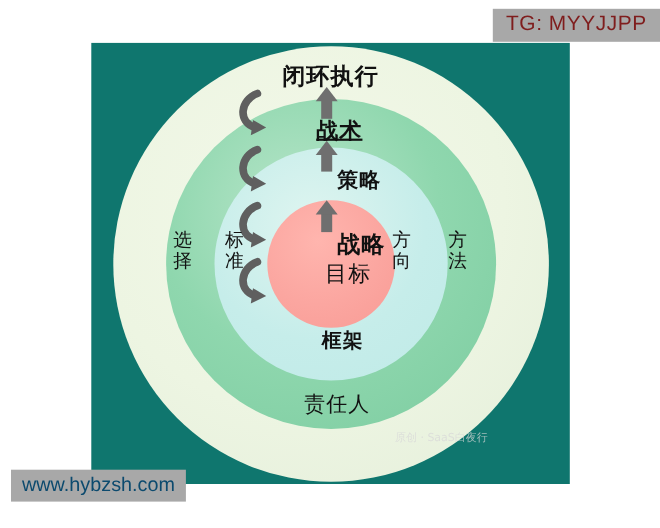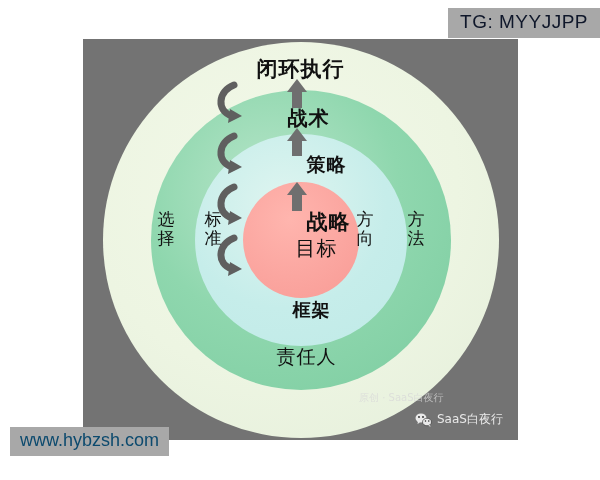--- a/index.html
+++ b/index.html
@@ -14,21 +14,21 @@
     overflow: hidden;
     font-family: "Liberation Sans", "DejaVu Sans", sans-serif;
   }
 
   
   #tg-watermark {
     position: absolute;
     top: 8px;
     right: 0px;
     background: #a8a8a8;
-    color: #0f172a;
+    color: #7f1d1d;
     font-size: 19px;
     letter-spacing: 0.5px;
     padding: 4px 12px 5px 12px;
     line-height: 1.1;
     white-space: nowrap;
     font-family: "Liberation Sans", "DejaVu Sans", sans-serif;
     text-align: center;
   }
 
   
@@ -44,21 +44,21 @@
     white-space: nowrap;
   }
 
   
   #diagram-panel {
     position: absolute;
     left: 83px;
     top: 39px;
     width: 435px;
     height: 401px;
-    background: #737373;
+    background: #0f766e;
     overflow: hidden;
   }
 
   
   .ring {
     position: absolute;
     border-radius: 50%;
     left: 50%;
     top: 50%;
     transform: translate(-50%, -50%);
@@ -96,20 +96,21 @@
     top: 19px;
     font-size: 21px;
     letter-spacing: 1px;
   }
   #label-tactics {
     left: 0; right: 0;
     top: 69px;
     font-size: 20px;
     letter-spacing: 1px;
     padding-left: 16px;
+    text-decoration: underline;
   }
   #label-plan {
     left: 16px; right: 0;
     top: 116px;
     font-size: 19px;
     letter-spacing: 1px;
     padding-left: 36px;
   }
   #label-strategy {
     left: 0; right: 0;
@@ -145,21 +146,21 @@
   #label-framework {
     left: 0; right: 0;
     top: 262px;
     font-size: 18px;
     letter-spacing: 1px;
     padding-left: 22px;
     font-weight: bold;
   }
   #label-owner {
     left: 0; right: 0;
-    top: 308px;
+    top: 320px;
     font-size: 19px;
     letter-spacing: 1px;
     padding-left: 12px;
   }
 
   
   #arrow-layer {
     position: absolute;
     left: 0; top: 0;
     width: 435px; height: 401px;
@@ -274,29 +275,16 @@
       <div>方</div>
       <div>法</div>
     </div>
 
   <div class="lbl" id="label-framework">框架</div>
 
   <div class="lbl" id="label-owner">责任人</div>
 
   <div id="origin-credit">原创 · SaaS白夜行</div>
 
-  <div id="wechat-credit">
-    <svg id="wechat-icon" width="17" height="14" viewBox="0 0 34 28">
-      <ellipse cx="12" cy="10" rx="11" ry="9" fill="#e9e9e9"></ellipse>
-      <polygon points="6,17 5,22 10,19" fill="#e9e9e9"></polygon>
-      <circle cx="8" cy="8" r="1.8" fill="#262626"></circle>
-      <circle cx="16" cy="8" r="1.8" fill="#262626"></circle>
-      <ellipse cx="24" cy="18" rx="9" ry="7.5" fill="#e9e9e9" stroke="#262626" stroke-width="1.2"></ellipse>
-      <polygon points="30,24 31,27.5 26.5,25.5" fill="#e9e9e9"></polygon>
-      <circle cx="21" cy="16" r="1.5" fill="#262626"></circle>
-      <circle cx="27.5" cy="16" r="1.5" fill="#262626"></circle>
-    </svg>
-    <span>SaaS白夜行</span>
-  </div>
 
 </div>
 
 <div id="site-watermark">www.hybzsh.com</div>
 
 </body></html>

